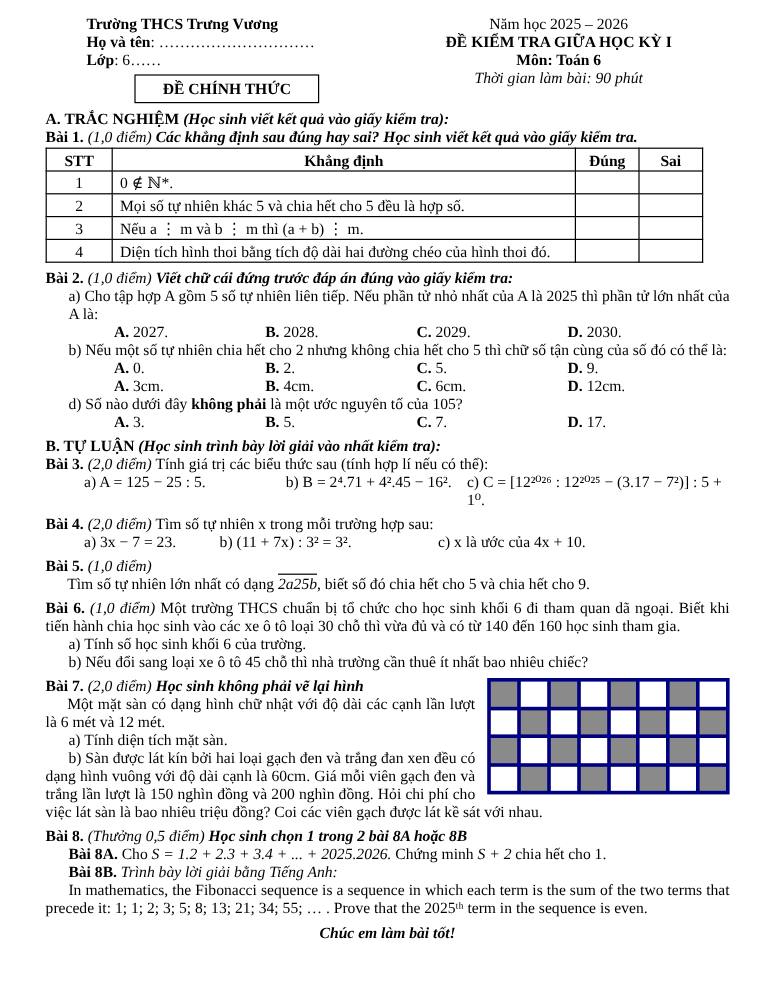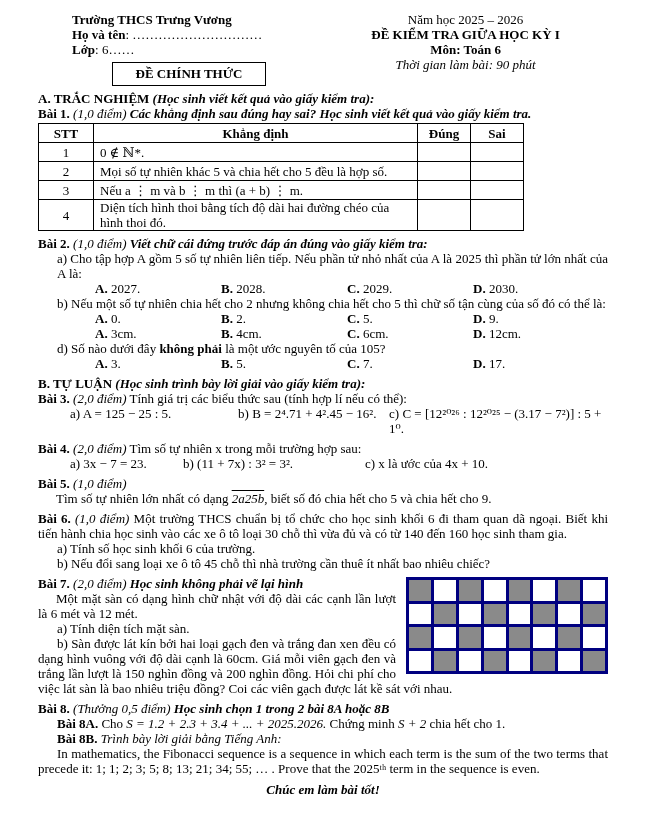--- a/index.html
+++ b/index.html
@@ -17,21 +17,21 @@
   .stamp{border:1px solid #000;width:152px;text-align:center;padding:3px 0 4px 0;
          margin:5px 0 0 40px;font-weight:bold;}
   .sect{margin-top:5px;}
   .sub{padding-left:19px;}
   .ind{text-indent:18px;}
   .just{text-align:justify;}
   .opts{display:flex;margin-left:57px;}
   .opt{width:126px;}
   .opt:last-child{width:auto;}
   .exprow{display:flex;margin-left:32px;}
-  .tbl{border-collapse:collapse;width:486px;margin-top:2px;}
+  .tbl{border-collapse:collapse;width:548px;margin-top:2px;}
   .tbl th,.tbl td{border:1px solid #000;padding:0 6px;height:18px;}
   .tbl th{font-weight:bold;text-align:center;}
   .c-no{width:42px;text-align:center;}
   .c-yes{width:40px;}
   .c-not{width:40px;}
   .ovl{font-style:italic;text-decoration:overline;}
   .board{float:right;width:202px;height:97px;margin:1px 0 4px 10px;
          display:grid;grid-template-columns:repeat(8,1fr);grid-template-rows:repeat(4,1fr);
          gap:3px;padding:3px;box-sizing:border-box;}
   .cell{background:#fff;}
@@ -126,21 +126,21 @@
 
     <p class="sub"><span>d) Số nào dưới đây </span><span class="b">không phải</span><span> là một ước nguyên tố của 105?</span></p>
     <div class="opts">
       <span class="opt"><span class="b">A.</span> <span>3.</span></span>
       <span class="opt"><span class="b">B.</span> <span>5.</span></span>
       <span class="opt"><span class="b">C.</span> <span>7.</span></span>
       <span class="opt"><span class="b">D.</span> <span>17.</span></span>
     </div>
   </div>
 
-  <p class="sect"><span class="b">B. TỰ LUẬN </span><span class="bi">(Học sinh trình bày lời giải vào giấy kiểm tra):</span></p>
+  <p class="sect"><span class="b">B. TỰ LUẬN </span><span class="bi">(Học sinh trình bày lời giải vào nhất kiểm tra):</span></p>
 
   <div>
     <p><span class="b">Bài 3.</span> <span class="i">(2,0 điểm)</span> <span>Tính giá trị các biểu thức sau (tính hợp lí nếu có thể):</span></p>
     <div class="exprow">
       <span style="width:177px;">a) A = 125 − 25 : 5.</span>
       <span style="width:159px;">b) B = 2⁴.71 + 4².45 − 16².</span>
       <span>c) C = [12²⁰²⁶ : 12²⁰²⁵ − (3.17 − 7²)] : 5 + 1⁰.</span>
     </div>
   </div>
 

